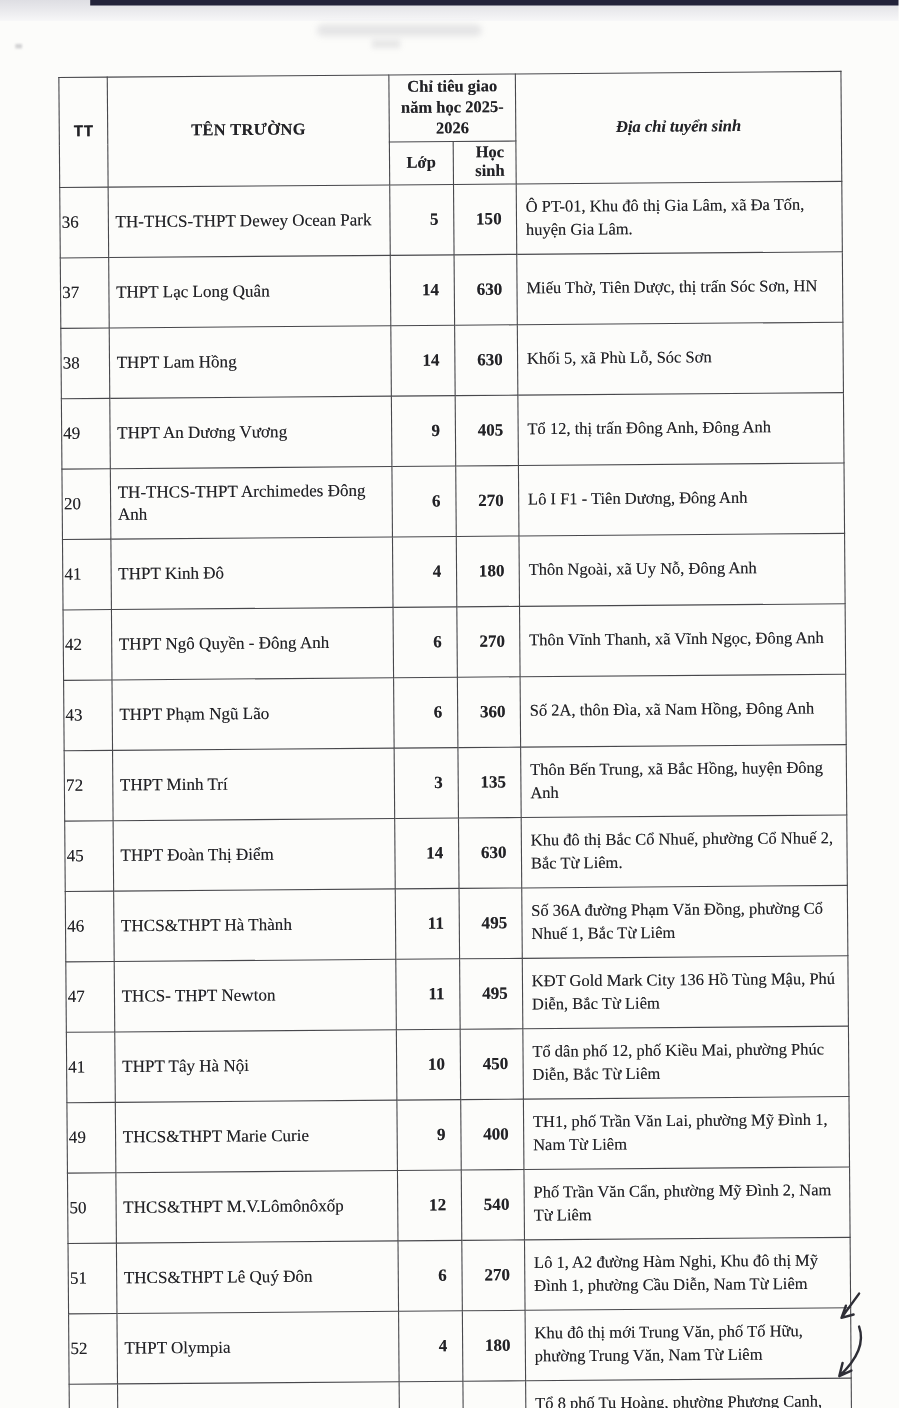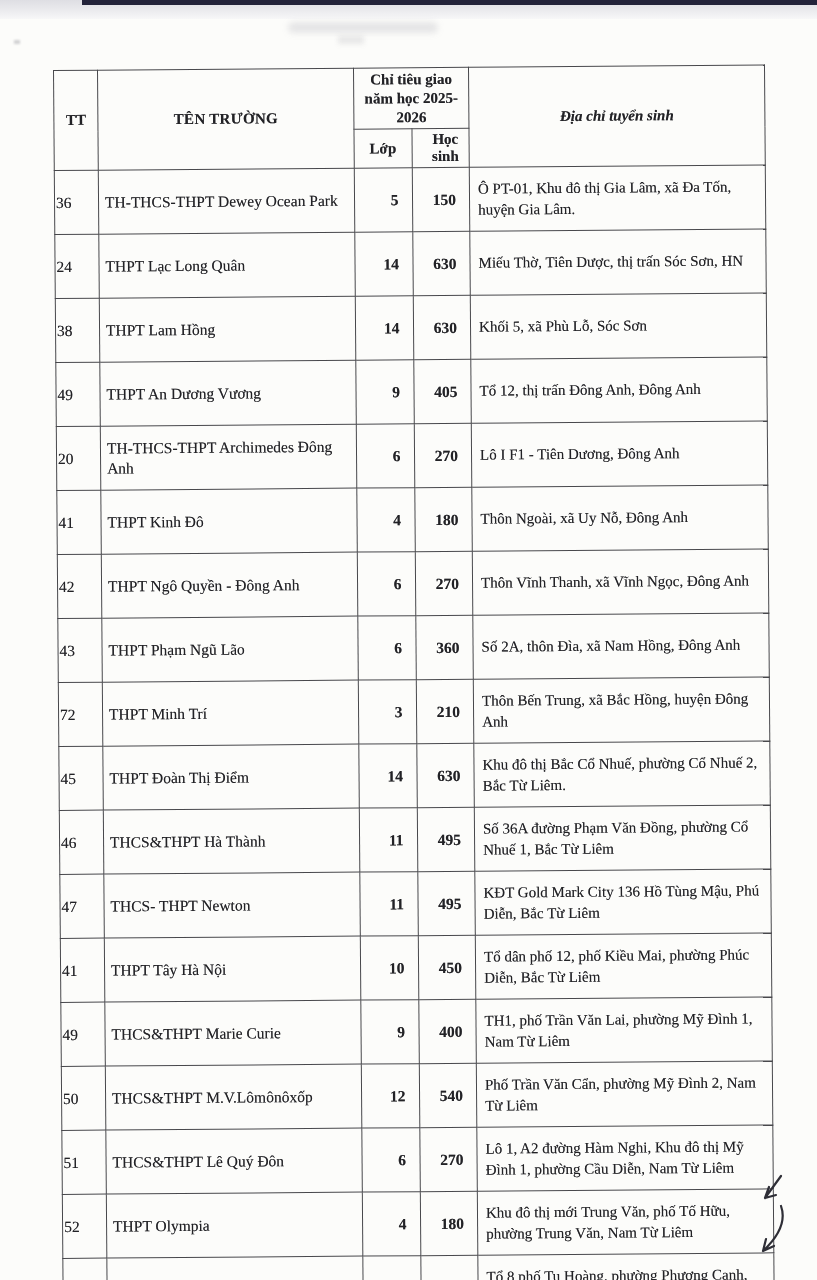--- a/index.html
+++ b/index.html
@@ -15,21 +15,21 @@
   .ghost1{left:288px;top:22px;width:150px;height:11px;background:rgba(118,118,134,.17);
           filter:blur(3px);border-radius:6px;}
   .ghost2{left:338px;top:36px;width:26px;height:8px;background:rgba(118,118,134,.15);filter:blur(2.5px);}
   .ghost3{left:14px;top:40px;width:6px;height:4px;background:rgba(100,100,112,.28);filter:blur(1px);}
   
   .doc{position:absolute;top:70px;left:53px;width:712px;
        transform:rotate(-0.45deg);transform-origin:0 0;}
   table{border-collapse:collapse;width:712px;table-layout:fixed;}
   th,td{border:1.4px solid #48484c;text-shadow:0 0 .5px rgba(40,40,46,.55);}
   thead th{font-size:15px;padding:2px 4px;}
-  .h-tt{width:35px;font-weight:700;}
+  .h-tt{width:35px;font-weight:700;font-family:Liberation Mono, monospace;}
   .h-school{width:247px;font-weight:700;letter-spacing:.3px;}
   .h-group{font-weight:600;height:46px;line-height:1.25;}
   .h-sub{height:30px;font-weight:600;}
   .h-classes{width:70px;font-family:Liberation Serif, serif;}
   .h-students{width:73px;padding-left:14px;}
   .h-addr{width:287px;font-style:italic;font-weight:700;}
   tbody td{height:57px;font-size:15.5px;vertical-align:middle;}
   td.c-tt{text-align:left;}
   td.c-school{padding:3px 6px;line-height:1.25;}
   td.c-num{text-align:right;padding-right:13px;font-weight:600;}
@@ -65,21 +65,21 @@
       <tbody>
   <tr>
     <td class="c-tt">36</td>
     <td class="c-school">TH-THCS-THPT Dewey Ocean Park</td>
     <td class="c-num">5</td>
     <td class="c-num">150</td>
     <td class="c-addr">Ô PT-01, Khu đô thị Gia Lâm, xã Đa Tốn, huyện Gia Lâm.</td>
   </tr>
 
   <tr>
-    <td class="c-tt">24</td>
+    <td class="c-tt">37</td>
     <td class="c-school">THPT Lạc Long Quân</td>
     <td class="c-num">14</td>
     <td class="c-num">630</td>
     <td class="c-addr">Miếu Thờ, Tiên Dược, thị trấn Sóc Sơn, HN</td>
   </tr>
 
   <tr>
     <td class="c-tt">38</td>
     <td class="c-school">THPT Lam Hồng</td>
     <td class="c-num">14</td>
@@ -124,21 +124,21 @@
     <td class="c-school">THPT Phạm Ngũ Lão</td>
     <td class="c-num">6</td>
     <td class="c-num">360</td>
     <td class="c-addr">Số 2A, thôn Đìa, xã Nam Hồng, Đông Anh</td>
   </tr>
 
   <tr>
     <td class="c-tt">72</td>
     <td class="c-school">THPT Minh Trí</td>
     <td class="c-num">3</td>
-    <td class="c-num">210</td>
+    <td class="c-num">135</td>
     <td class="c-addr">Thôn Bến Trung, xã Bắc Hồng, huyện Đông Anh</td>
   </tr>
 
   <tr>
     <td class="c-tt">45</td>
     <td class="c-school">THPT Đoàn Thị Điểm</td>
     <td class="c-num">14</td>
     <td class="c-num">630</td>
     <td class="c-addr">Khu đô thị Bắc Cổ Nhuế, phường Cổ Nhuế 2, Bắc Từ Liêm.</td>
   </tr>

